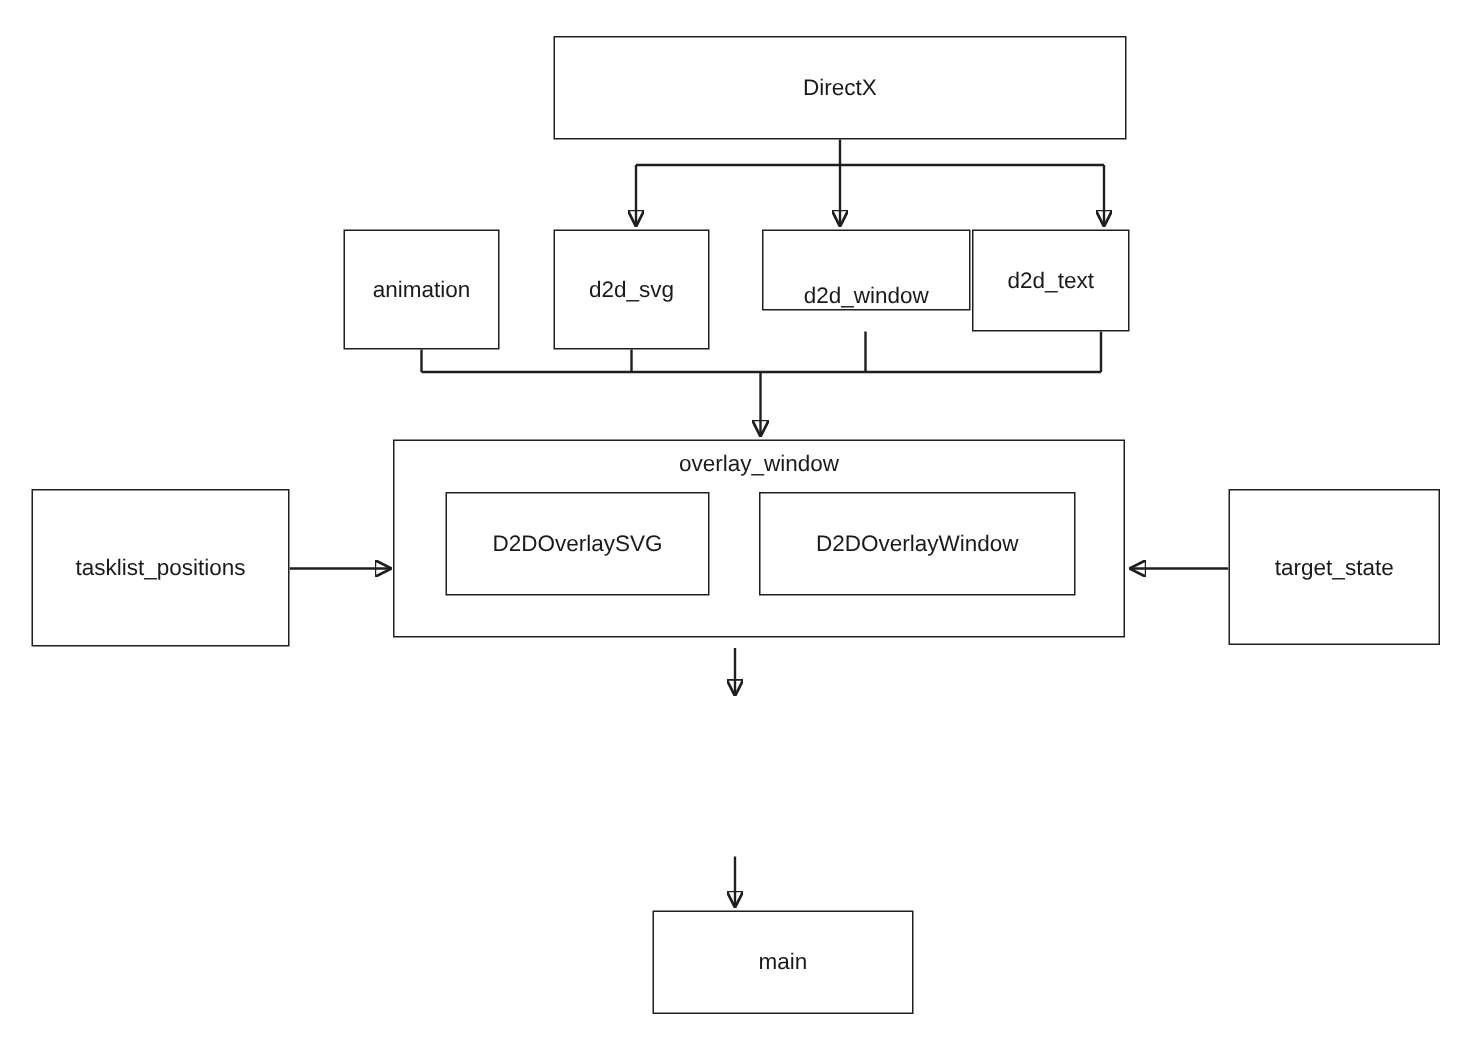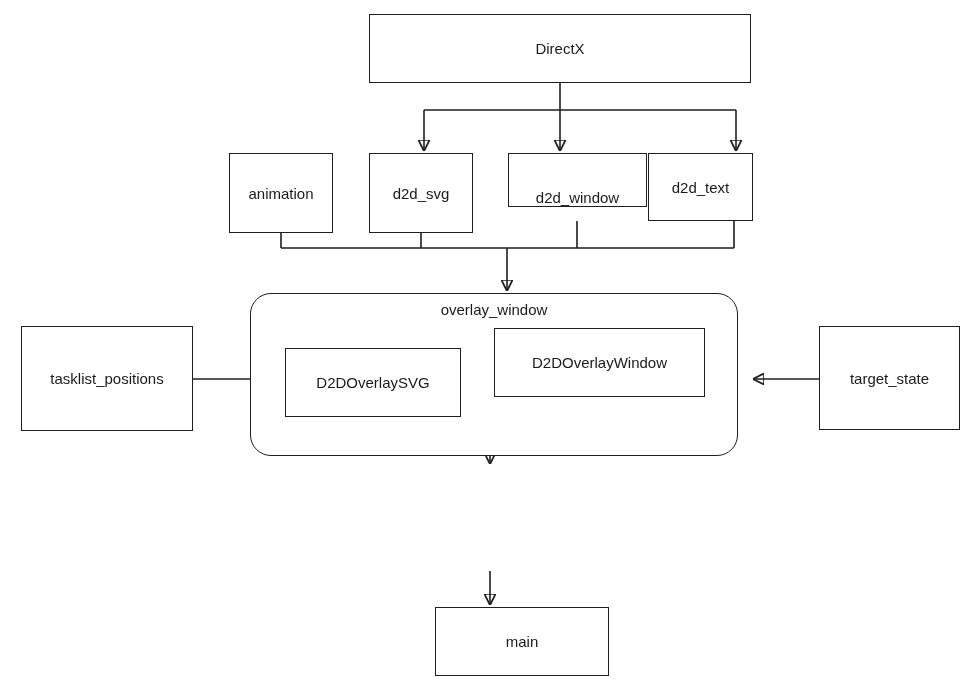--- a/index.html
+++ b/index.html
@@ -32,34 +32,34 @@
     position: absolute;
     border: 1.5px solid #1f1f1f;
     background: #ffffff;
     display: flex;
     align-items: center;
     justify-content: center;
     font-size: 15px;
     box-sizing: border-box;
     text-align: center;
   }
-  .n-directx            { left: 369px; top: 14px;  width: 382px; height: 69px; }
+  .n-directx            { left: 369px; top: 24px;  width: 382px; height: 69px; }
   .n-animation          { left: 229px; top: 153px; width: 104px; height: 80px; }
   .n-d2d-svg            { left: 369px; top: 153px; width: 104px; height: 80px; }
   .n-d2d-window         { left: 508px; top: 153px; width: 139px; height: 54px; align-items: flex-end; }
   .n-d2d-text           { left: 648px; top: 153px; width: 105px; height: 68px; }
-  .n-overlay-window     { left: 250px; top: 293px; width: 488px; height: 163px;
-                          display: block; border-radius: 21px; }
+  .n-overlay-window     { left: 262px; top: 293px; width: 488px; height: 132px;
+                          display: block; }
   .n-overlay-window .container-title {
     display: block;
     text-align: center;
     margin-top: 7px;
     font-size: 15px;
   }
-  .n-d2doverlaysvg      { left: 34px;  top: 34px;  width: 176px; height: 69px; margin-top: 20px; }
+  .n-d2doverlaysvg      { left: 34px;  top: 34px;  width: 176px; height: 69px; }
   .n-d2doverlaywindow   { left: 243px; top: 34px;  width: 211px; height: 69px; }
   .n-tasklist-positions { left: 21px;  top: 326px; width: 172px; height: 105px; }
   .n-target-state       { left: 819px; top: 326px; width: 141px; height: 104px; }
   .n-shortcut-guide     { left: 403px; top: 466px; width: 174px; height: 105px; }
   .n-main               { left: 403px; top: 607px; width: 174px; height: 69px; margin-left: 32px; }
 </style>
 </head>
 <body>
 
 <div class="canvas">

